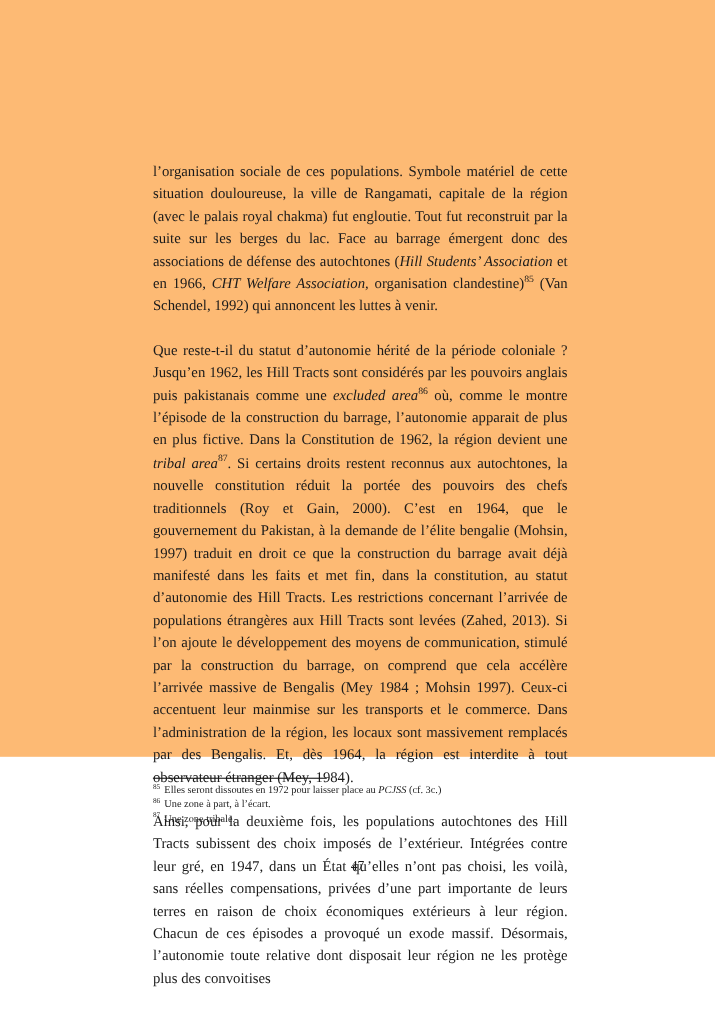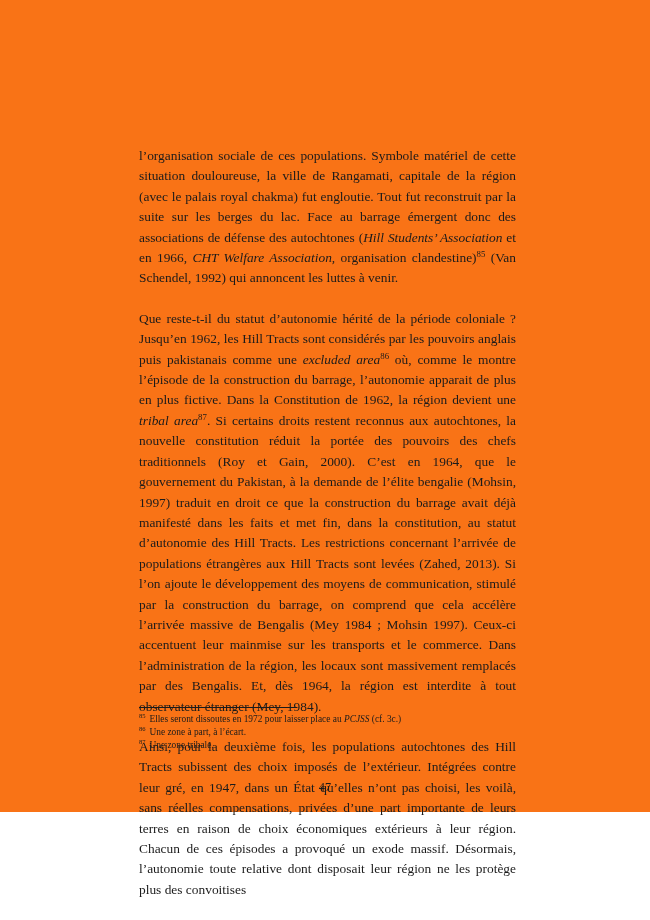--- a/index.html
+++ b/index.html
@@ -10,22 +10,22 @@
     width: 650px;
     height: 920px;
     background: #ffffff;
     font-family: "Liberation Serif", "DejaVu Serif", serif;
     color: #1a1a1a;
     overflow: hidden;
   }
   .page {
     position: relative;
     width: 650px;
-    height: 812px;
-    background: #f97316;
+    height: 688px;
+    background: #fdba74;
   }
   .text-column {
     position: absolute;
     left: 139px;
     top: 146px;
     width: 377px;
   }
   .para {
     font-size: 13.4px;
     line-height: 20.4px;

